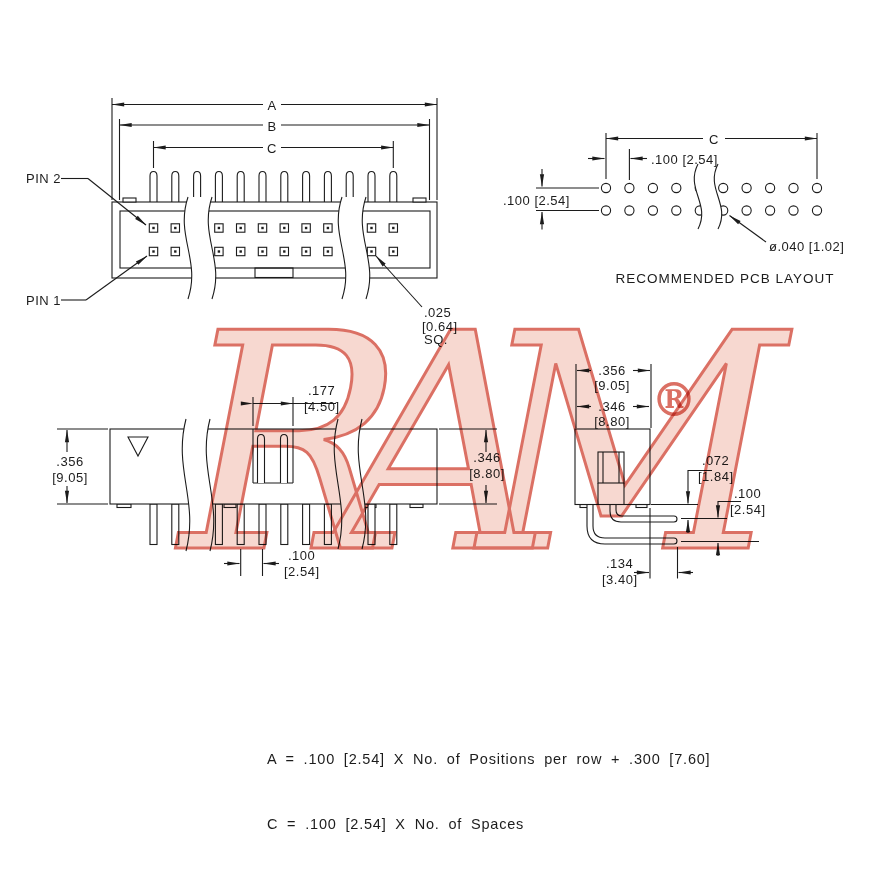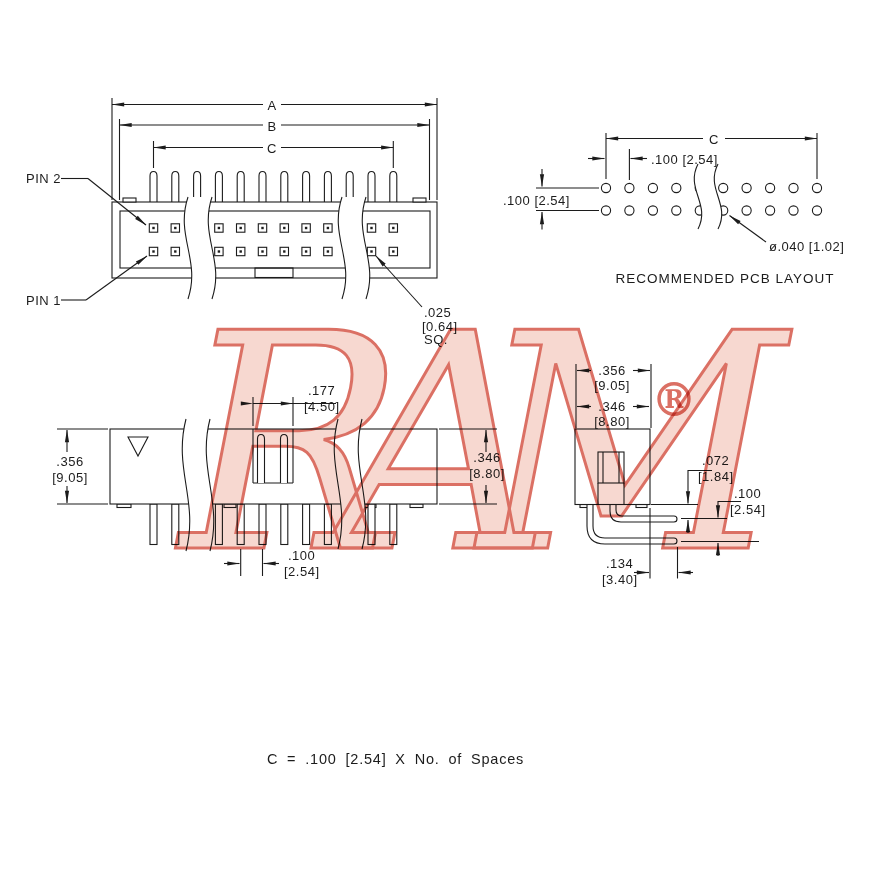--- a/index.html
+++ b/index.html
@@ -300,18 +300,19 @@
     <line class="s" x1="650" y1="508" x2="650" y2="578.5"></line>
     <line class="s" x1="677.5" y1="547" x2="677.5" y2="578.5"></line>
     <line class="s" x1="634" y1="572.5" x2="649" y2="572.5" marker-end="url(#ar)"></line>
     <line class="s" x1="693" y1="572.5" x2="678.5" y2="572.5" marker-end="url(#ar)"></line>
     <text class="txt" x="606" y="568">.134</text>
     <text class="txt" x="602" y="584">[3.40]</text>
   </g>
 </svg>
 
 <div class="formulas">
+  <div>A = .100 [2.54] X No. of Positions per row + .300 [7.60]</div>
   <div>C = .100 [2.54] X No. of Spaces</div>
 </div>
 
 <div class="watermark">RAM</div>
 <div class="regmark">®</div>
 </div>
 
 </body></html>

